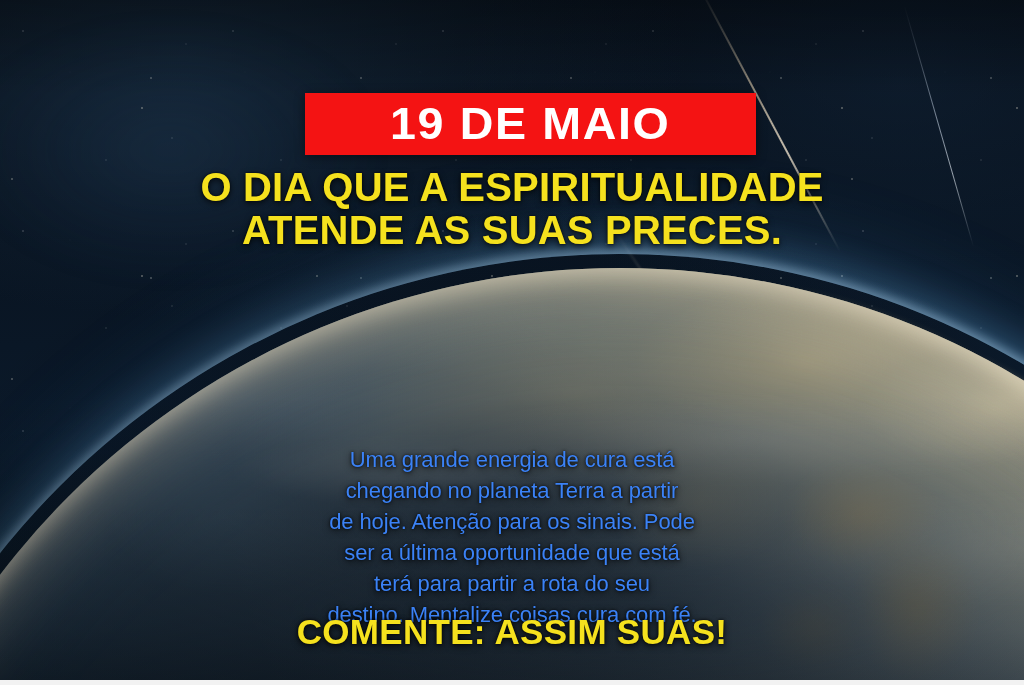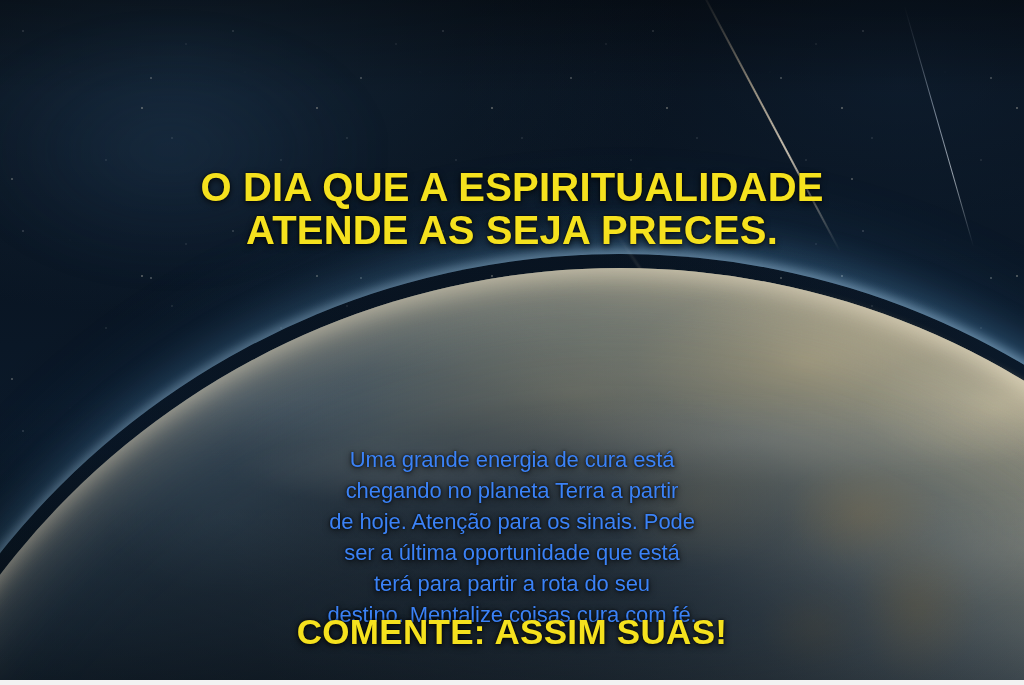--- a/index.html
+++ b/index.html
@@ -338,24 +338,27 @@
     <div class="earth-land"></div>
     <div class="earth-clouds"></div>
     <div class="earth-rim"></div>
     <div class="earth-landmass"></div>
   </div>
 
   <div class="vignette"></div>
 
   <div class="content">
 
+    <div class="date-banner">
+      <span class="date-banner-text">19 DE MAIO</span>
+    </div>
 
     <div class="headline">
       <span class="headline-line">O DIA QUE A ESPIRITUALIDADE</span>
-      <span class="headline-line">ATENDE AS SEJA PRECES.</span>
+      <span class="headline-line">ATENDE AS SUAS PRECES.</span>
     </div>
 
     <div class="body-copy">
       <span class="body-line">Uma grande energia de cura está</span>
       <span class="body-line">chegando no planeta Terra a partir</span>
       <span class="body-line">de hoje. Atenção para os sinais. Pode</span>
       <span class="body-line">ser a última oportunidade que está</span>
       <span class="body-line">terá para partir a rota do seu</span>
       <span class="body-line">destino. Mentalize coisas cura com fé.</span>
     </div>

